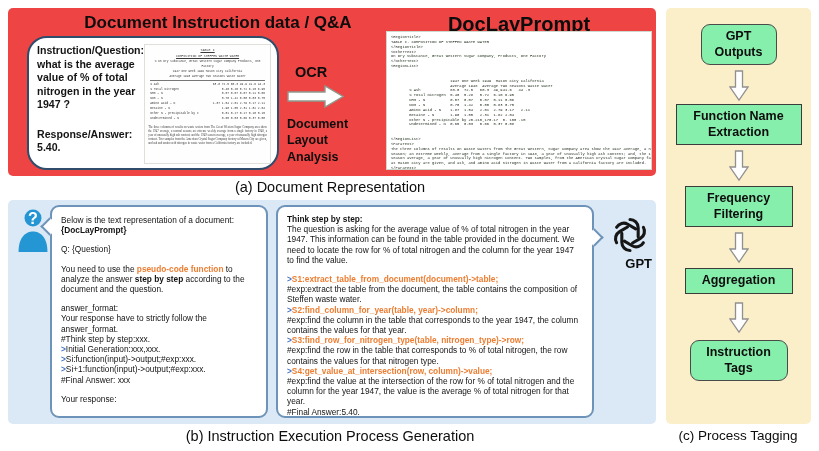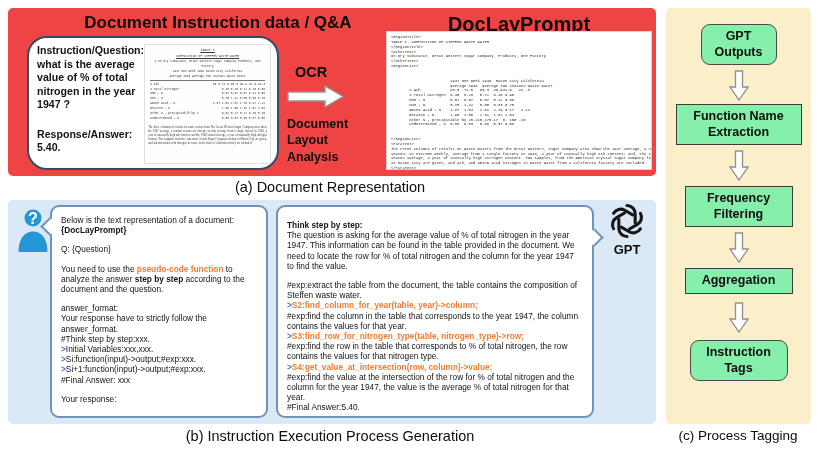--- a/index.html
+++ b/index.html
@@ -46,29 +46,29 @@
   .caption-b { left:0; top:428px; width:660px; }
   .caption-c { left:662px; top:428px; width:152px; font-size:13.5px; }
 
   
   .panel-b { position:absolute; left:8px; top:200px; width:648px; height:224px;
              background:#dbe9f6; border-radius:5px; }
   .person { position:absolute; left:8px; top:4px; }
   .bubble { position:absolute; background:#fff; border:2px solid #6e93b8; border-radius:9px;
             font-size:8.3px; line-height:1.23; color:#141414; }
   .bubble-left { left:42px; top:5px; width:218px; height:213px; padding:8px 9px; }
-  .bubble-right { left:268px; top:5px; width:318px; height:213px; padding:13px 9px; }
+  .bubble-right { left:268px; top:5px; width:318px; height:213px; padding:7px 9px; }
   .tail { position:absolute; width:13px; height:13px; background:#fff; transform:rotate(45deg); }
   .tail-left { left:-9px; top:13px; border-left:2px solid #6e93b8; border-bottom:2px solid #6e93b8; }
   .tail-right { right:-9px; top:24px; border-right:2px solid #6e93b8; border-top:2px solid #6e93b8; }
   .gap { height:9px; }
   .orange { color:#ed7d31; font-weight:bold; }
   .bluemark { color:#4472c4; font-weight:bold; }
   .bold { font-weight:bold; }
-  .gpt-badge { position:absolute; left:594px; top:1px; width:50px; text-align:center; }
+  .gpt-badge { position:absolute; left:594px; top:15px; width:50px; text-align:right; }
   .gpt-label { font-size:13px; font-weight:bold; color:#0d0d0d; margin-top:-3px; }
 
   
   .panel-c { position:absolute; left:666px; top:8px; width:145px; height:416px;
              background:#fbefca; border-radius:5px; }
   .flowbox { position:absolute; left:50%; transform:translateX(-50%); background:#86efac;
              border:1.5px solid #3c3c3c; font-weight:bold; font-size:12.5px; line-height:1.25;
              text-align:center; padding:4px 4px; color:#0d0d0d; }
   .flowbox.rounded { border-radius:9px; border-color:#4a4a4a; }
   .down-arrow { position:absolute; left:50%; transform:translateX(-50%); }
@@ -198,33 +198,34 @@
       <div class="gap"></div>
       <div>Q: {Question}</div>
       <div class="gap"></div>
       <div><span>You need to use the </span><span class="orange">pseudo-code function</span><span> to analyze the answer </span><span class="bold">step by step</span><span> according to the document and the question.</span></div>
       <div class="gap"></div>
       <div>
         <div>answer_format:</div>
         <div>Your response have to strictly follow the answer_format.</div>
       </div>
       <div><span class="bluemark"></span><span>#Think step by step:xxx.</span></div>
-      <div><span class="bluemark">&gt;</span><span>Initial Variables:xxx,xxx.</span></div>
+      <div><span class="bluemark">&gt;</span><span>Initial Generation:xxx,xxx.</span></div>
       <div><span class="bluemark">&gt;</span><span>Si:function(input)-&gt;output;#exp:xxx.</span></div>
       <div><span class="bluemark">&gt;</span><span>Si+1:function(input)-&gt;output;#exp:xxx.</span></div>
       <div><span class="bluemark"></span><span>#Final Answer: xxx</span></div>
       <div class="gap"></div>
       <div>Your response:</div>
     </div>
 
     <div class="bubble bubble-right">
       <div class="tail tail-right"></div>
       <div class="bold">Think step by step:</div>
       <div>The question is asking for the average value of % of total nitrogen in the year 1947. This information can be found in the table provided in the document. We need to locate the row for % of total nitrogen and the column for the year 1947 to find the value.</div>
       <div class="gap"></div>
+      <div><span class="bluemark">&gt;</span><span class="orange">S1:extract_table_from_document(document)-&gt;table;</span></div>
       <div>#exp:extract the table from the document, the table contains the composition of Steffen waste water.</div>
       <div><span class="bluemark">&gt;</span><span class="orange">S2:find_column_for_year(table, year)-&gt;column;</span></div>
       <div>#exp:find the column in the table that corresponds to the year 1947, the column contains the values for that year.</div>
       <div><span class="bluemark">&gt;</span><span class="orange">S3:find_row_for_nitrogen_type(table, nitrogen_type)-&gt;row;</span></div>
       <div>#exp:find the row in the table that corresponds to % of total nitrogen, the row contains the values for that nitrogen type.</div>
       <div><span class="bluemark">&gt;</span><span class="orange">S4:get_value_at_intersection(row, column)-&gt;value;</span></div>
       <div>#exp:find the value at the intersection of the row for % of total nitrogen and the column for the year 1947, the value is the average % of total nitrogen for that year.</div>
       <div>#Final Answer:5.40.</div>
     </div>
 

